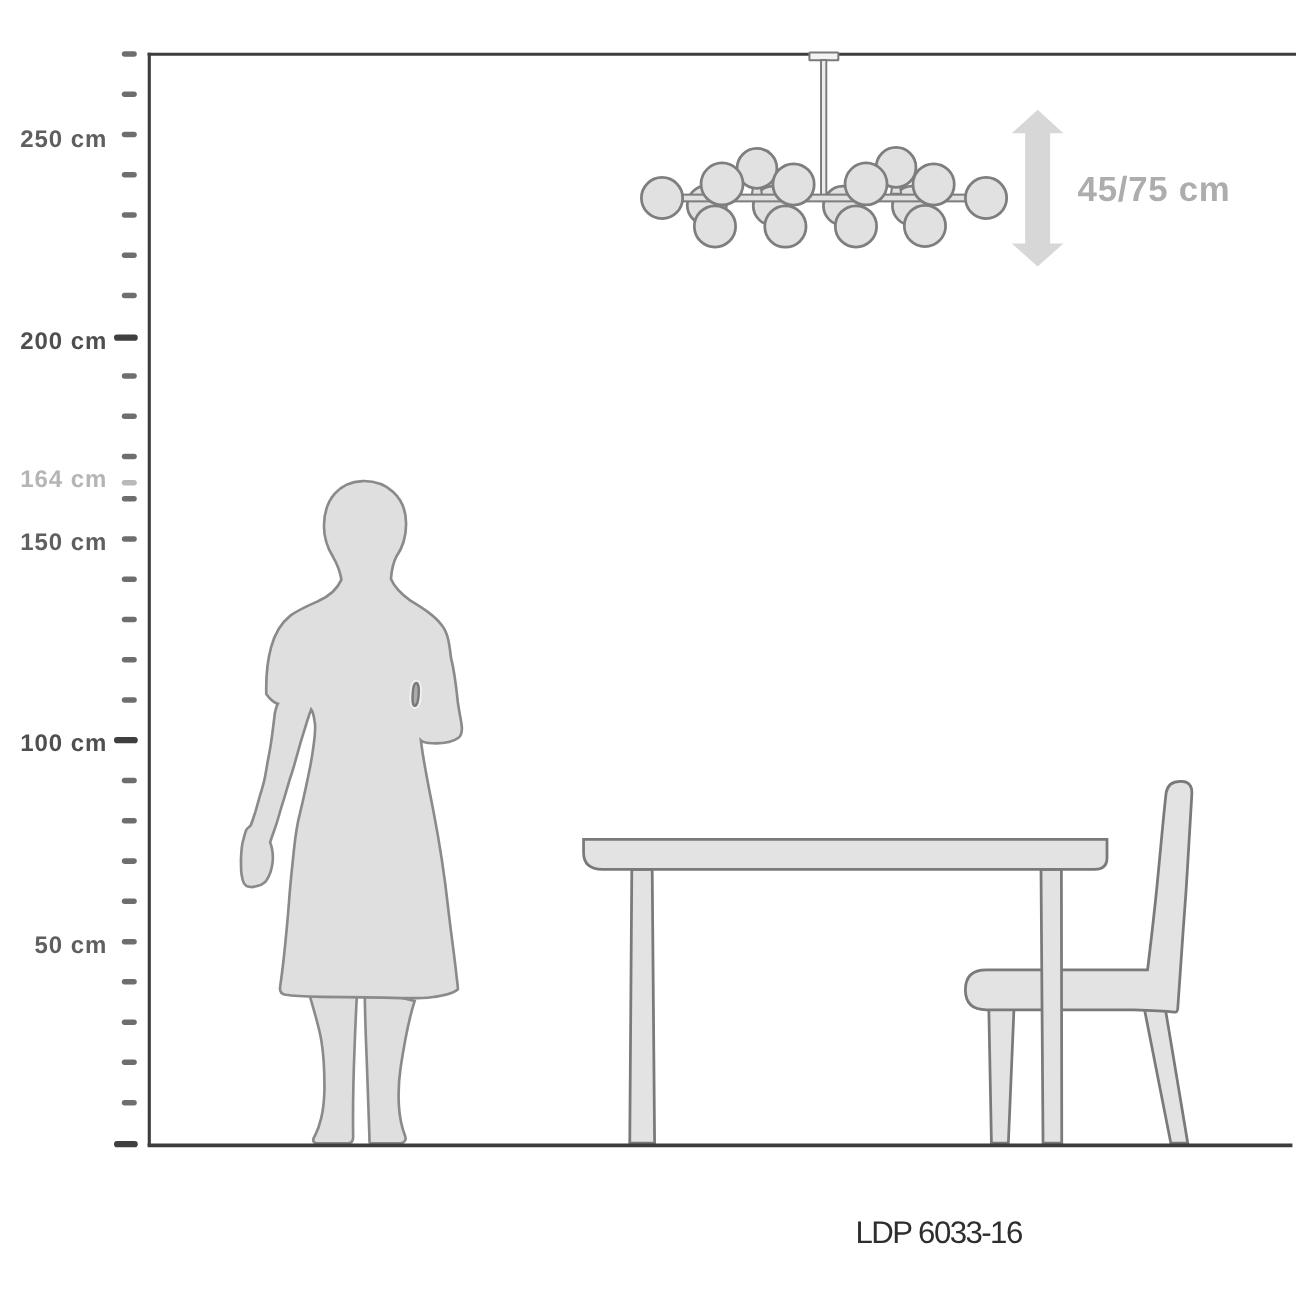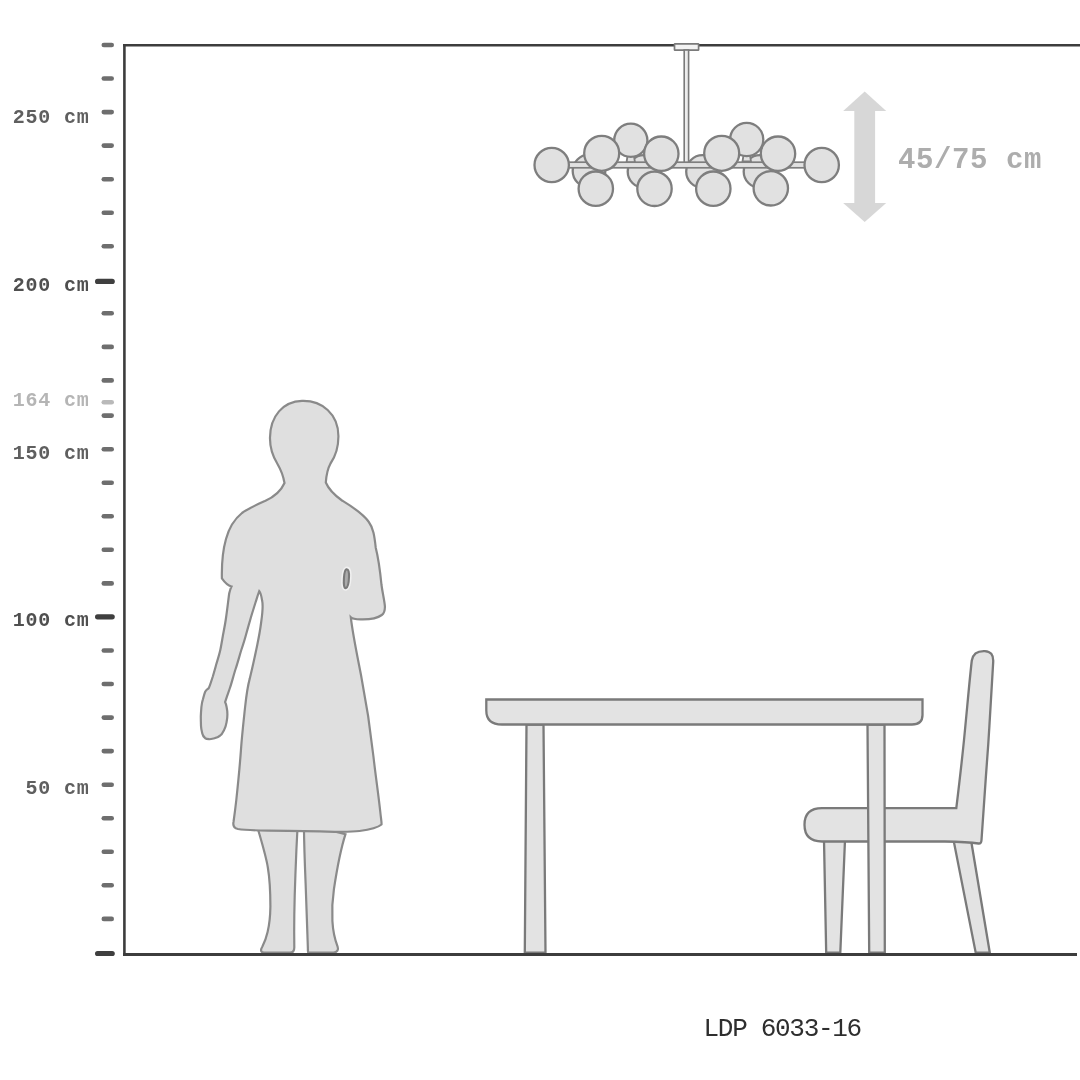--- a/index.html
+++ b/index.html
@@ -1,17 +1,17 @@
 <!DOCTYPE html>
 <html><head>
 <meta charset="utf-8">
 <style>
   html,body{margin:0;padding:0;background:#ffffff;}
   .stage{position:relative;width:1080px;height:1080px;background:#ffffff;overflow:hidden;
-    font-family:Liberation Mono, monospace;}
+    font-family:Liberation Sans, sans-serif;}
 </style>
 </head>
 <body>
 <div class="stage">
 <svg width="1080" height="1080" viewBox="0 0 1080 1080" xmlns="http://www.w3.org/2000/svg">
 
   <line x1="123" y1="45.2" x2="1080" y2="45.2" stroke="#3d3d3d" stroke-width="2.6"></line>
 
   <line x1="124.4" y1="43.9" x2="124.4" y2="954.8" stroke="#3d3d3d" stroke-width="2.6"></line>
 

